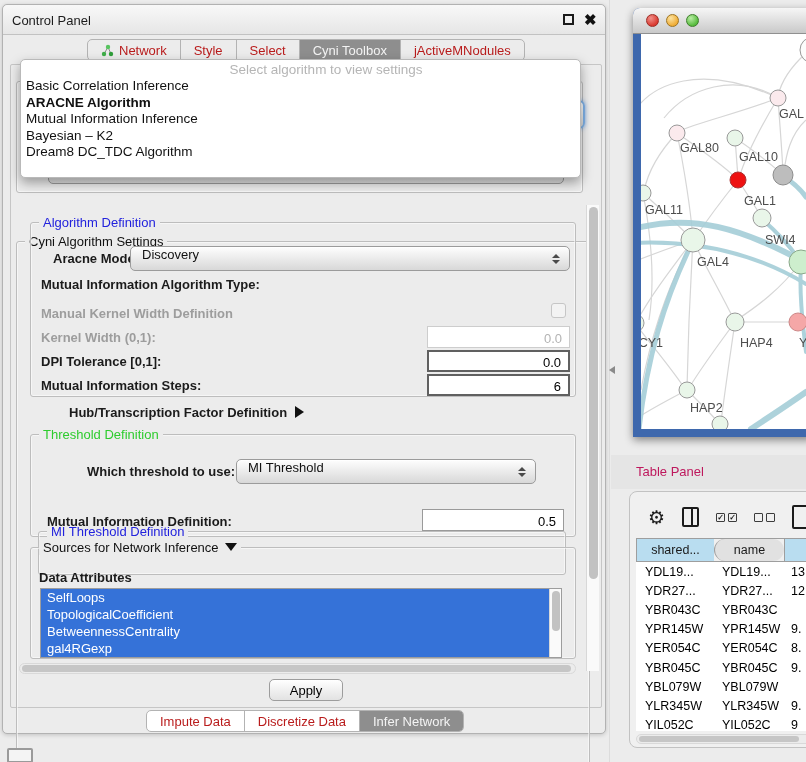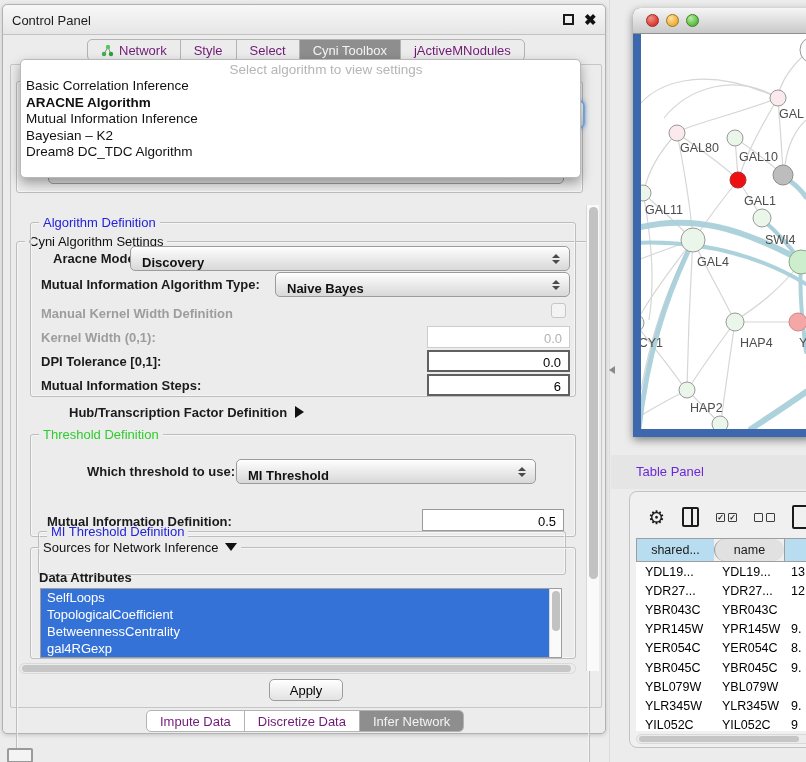--- a/index.html
+++ b/index.html
@@ -13,21 +13,21 @@
         border:1px solid #b2b2b2; border-radius:5px; box-shadow:0 1px 4px rgba(0,0,0,.18); }
   .cp-titlebar { left:0; top:0; width:100%; height:30px;
         background:linear-gradient(#f8f8f8,#e6e6e6); border-bottom:1px solid #c2c2c2;
         border-radius:5px 5px 0 0; }
   .cp-title { left:9px; top:8px; color:#1c1c1c; }
   .float-btn { left:560px; top:9px; width:11px; height:11px; border:2px solid #1a1a1a; background:transparent; }
   .close-btn { left:581px; top:6px; font-weight:bold; font-size:15px; color:#111; }
 
   
   .seg { display:flex; border:1px solid #b3b3b3; border-radius:5px; overflow:hidden; height:22px; }
-  .seg .tab { display:flex; align-items:center; padding:0 13px; font-size:13px; color:#701a75;
+  .seg .tab { display:flex; align-items:center; padding:0 13px; font-size:13px; color:#b91c1c;
               border-left:1px solid #b3b3b3; white-space:nowrap; cursor:default; }
   .seg .tab:first-child { border-left:none; }
   .seg .tab.sel { background:var(--tab-selected-gray); color:#f4f4f4; }
   .top-tabs { left:84px; top:34px; background:#ececec; }
   .bot-tabs { left:143px; top:705px; background:#ffffff; }
 
   .net-ico { width:13px; height:13px; margin-right:5px; }
 
   
   .content-pane { left:7px; top:59px; width:592px; height:644px; border:1px solid #c6c6c6;
@@ -40,21 +40,21 @@
             font-size:13px; white-space:nowrap; }
   .legend.blue { color:var(--title-blue); }
   .legend.green { color:var(--title-green); }
 
   .lbl { position:absolute; font-weight:bold; color:#1b1b1b; white-space:nowrap; }
   .lbl.dis { color:#9d9d9d; }
 
   
   .combo { position:absolute; border:1px solid #9b9b9b; border-radius:5px;
            background:linear-gradient(#fefefe,#d8d8d8); box-shadow:inset 0 1px 0 #fff;
-           display:flex; align-items:flex-end; padding-left:11px;font-weight:bold; }
+           display:flex; align-items:flex-start; padding-left:11px; }
   .combo .stepper { position:absolute; right:8px; top:0; bottom:0; width:9px;
            display:flex; flex-direction:column; justify-content:center; gap:2px; }
   .combo .up { width:0; height:0; border-left:4px solid transparent; border-right:4px solid transparent;
            border-bottom:4px solid #4a4a4a; }
   .combo .dn { width:0; height:0; border-left:4px solid transparent; border-right:4px solid transparent;
            border-top:4px solid #4a4a4a; }
 
   
   .tf { position:absolute; background:#fff; text-align:right; padding:3px 7px 0 0; font-size:13px;
         font-family:"Liberation Sans",sans-serif; }
@@ -111,21 +111,21 @@
             background:linear-gradient(#f6f6f6,#c9c9c9); border-bottom:1px solid #909090;
             display:flex; align-items:center; padding-left:13px; gap:7px; }
   .tl { width:13px; height:13px; border-radius:50%; }
   .tl.red { background:radial-gradient(circle at 35% 30%, #f0908a, #da3a30 70%); border:1px solid #9c2b24;}
   .tl.yellow { background:radial-gradient(circle at 35% 30%, #fbe2a0, #f0ad36 70%); border:1px solid #9e7420;}
   .tl.green { background:radial-gradient(circle at 35% 30%, #b9eca4, #57bc3e 70%); border:1px solid #3d7d2b;}
   .net-canvas { left:8px; top:26px; width:172px; height:395px; background:#fff; overflow:hidden; }
 
   
   .tp-strip { left:611px; top:455px; width:195px; height:34px; background:#e5e5e5; }
-  .tp-title { left:25px; top:9px; color:#6d28d9; }
+  .tp-title { left:25px; top:9px; color:#be185d; }
   .tp-box { left:629px; top:491px; width:215px; height:257px; background:#f0f0f0;
             border:1px solid #c2c2c2; border-radius:8px; }
   .tp-toolbar { left:8px; top:10px; height:30px; display:flex; align-items:center; gap:17px; padding-left:10px; }
   .gear { font-size:19px; color:#1b1b1b; line-height:1; }
   .colico { width:17px; height:20px; border:2px solid #1b1b1b; border-radius:2px; position:relative; }
   .colico::after { content:""; position:absolute; left:50%; top:0; bottom:0; width:2px; background:#1b1b1b; }
   .cbpair { display:flex; gap:3px; }
   .cb { width:9px; height:9px; border:1.5px solid #3c3c3c; border-radius:1px; font-size:8px;
         line-height:8px; font-weight:bold; color:#1b1b1b; text-align:center; }
   .partico { width:22px; height:24px; border:2px solid #1b1b1b; border-radius:2px; }
@@ -208,27 +208,20 @@
     <div class="lbl" style="left:38px; top:246px;margin-left:12px;">Aracne Mode:</div>
     <div class="combo" style="left:127px; top:241px; width:440px; height:25px;">
       <span>Discovery</span>
       <span class="stepper">
           <span class="up"></span>
           <span class="dn"></span>
         </span>
     </div>
 
     <div class="lbl" style="left:38px; top:272px;">Mutual Information Algorithm Type:</div>
-    <div class="combo" style="left:272px; top:267px; width:295px; height:25px;">
-      <span>Naive Bayes</span>
-      <span class="stepper">
-          <span class="up"></span>
-          <span class="dn"></span>
-        </span>
-    </div>
 
     <div class="lbl dis" style="left:38px; top:301px;">Manual Kernel Width Definition</div>
     <div class="chk" style="left:548px; top:298px;"></div>
 
     <div class="lbl dis" style="left:38px; top:325px;">Kernel Width (0,1):</div>
     <input class="tf dis soft" style="left: 424px; top: 321px; width: 143px; height: 22px;" readonly="" value="0.0">
 
     <div class="lbl" style="left:38px; top:349px;">DPI Tolerance [0,1]:</div>
     <input class="tf" style="left: 424px; top: 345px; width: 143px; height: 22px;" readonly="" value="0.0">
 

